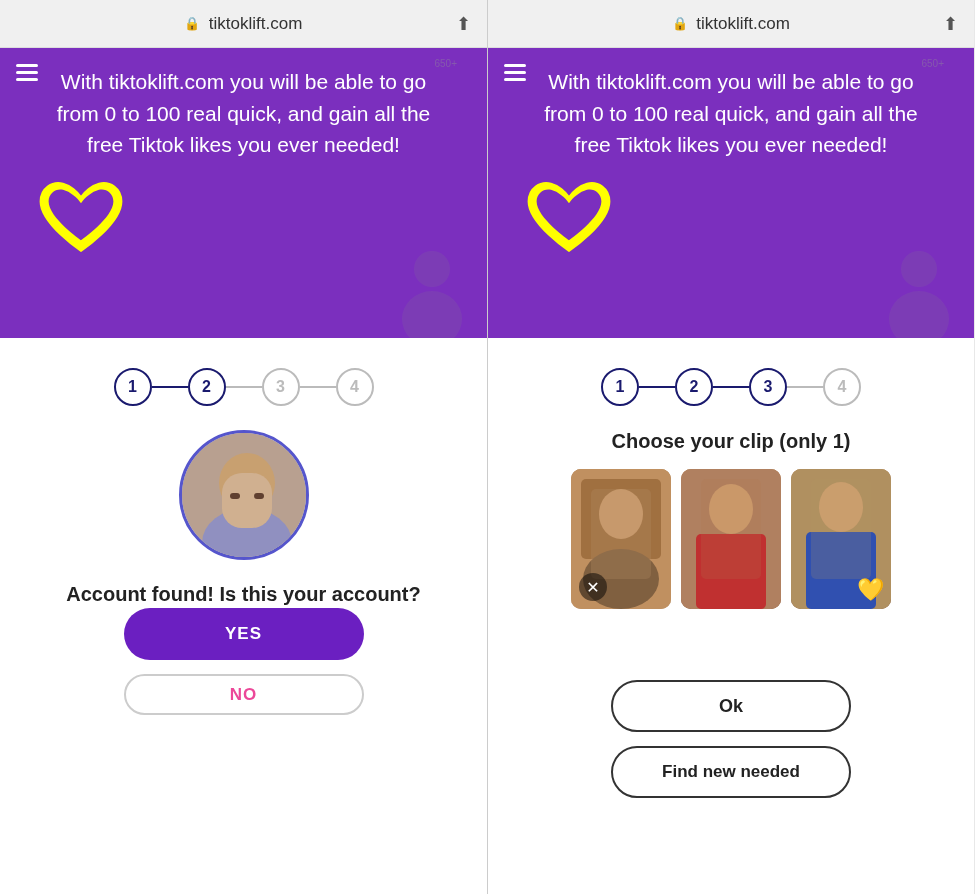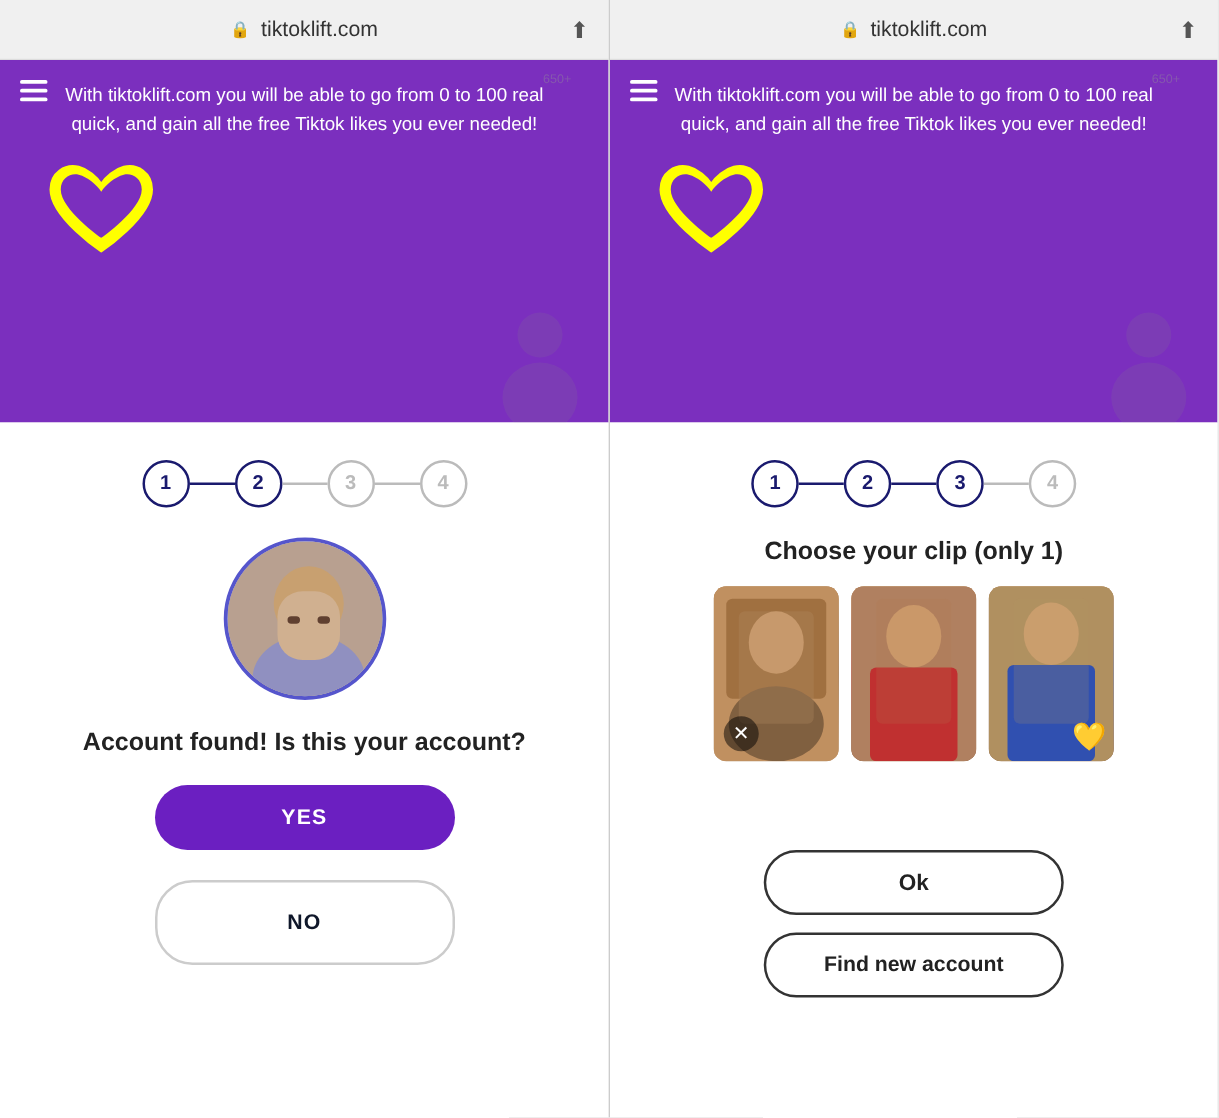--- a/index.html
+++ b/index.html
@@ -78,21 +78,21 @@
       display: block;
       width: 22px;
       height: 3px;
       background: white;
       border-radius: 2px;
     }
 
     .header-text {
       color: white;
       text-align: center;
-      font-size: 15px;
+      font-size: 21px;
       line-height: 1.5;
       margin-top: 4px;
       padding: 0 30px;
     }
 
     
     .heart-container {
       display: flex;
       justify-content: flex-start;
       margin-top: 16px;
@@ -181,45 +181,44 @@
       background: linear-gradient(135deg, #8888cc 0%, #aaaaee 40%, #99aacc 70%, #e0d0c0 100%);
       position: relative;
       overflow: hidden;
     }
 
     .account-found-text {
       font-size: 20px;
       font-weight: 700;
       color: #222;
       text-align: center;
-      margin-bottom: 20px;
       line-height: 1.4;
     }
 
     .yes-button {
       width: 240px;
       height: 52px;
       background: #6B1FC1;
       border: none;
       border-radius: 30px;
       color: white;
       font-size: 17px;
       font-weight: 700;
       letter-spacing: 1px;
       cursor: pointer;
-      margin-bottom: 24px;
+      margin-bottom: 14px;
     }
 
     .no-button {
       width: 240px;
-      height: 68px;
+      height: 41px;
       background: white;
       border: 2px solid #ccc;
       border-radius: 30px;
-      color: #0f172a;
+      color: #ec4899;
       font-size: 17px;
       font-weight: 600;
       letter-spacing: 1px;
       cursor: pointer;
     }
 
     
     .choose-clip-title {
       font-size: 20px;
       font-weight: 700;
@@ -473,15 +472,15 @@
             <ellipse cx="50" cy="38" rx="22" ry="25" fill="#d0a070"></ellipse>
             <rect x="15" y="63" width="70" height="77" rx="5" fill="#3050b0"></rect>
             <rect x="20" y="10" width="60" height="100" rx="5" fill="rgba(180,150,100,0.2)"></rect>
           </svg>
         </div>
         <div class="clip-emoji-overlay">💛</div>
       </div>
     </div>
 
     <button class="ok-button">Ok</button>
-    <button class="find-new-account-button">Find new account</button>
+    <button class="find-new-account-button">Find new needed</button>
   </div>
 </div>
 
 </body></html>

